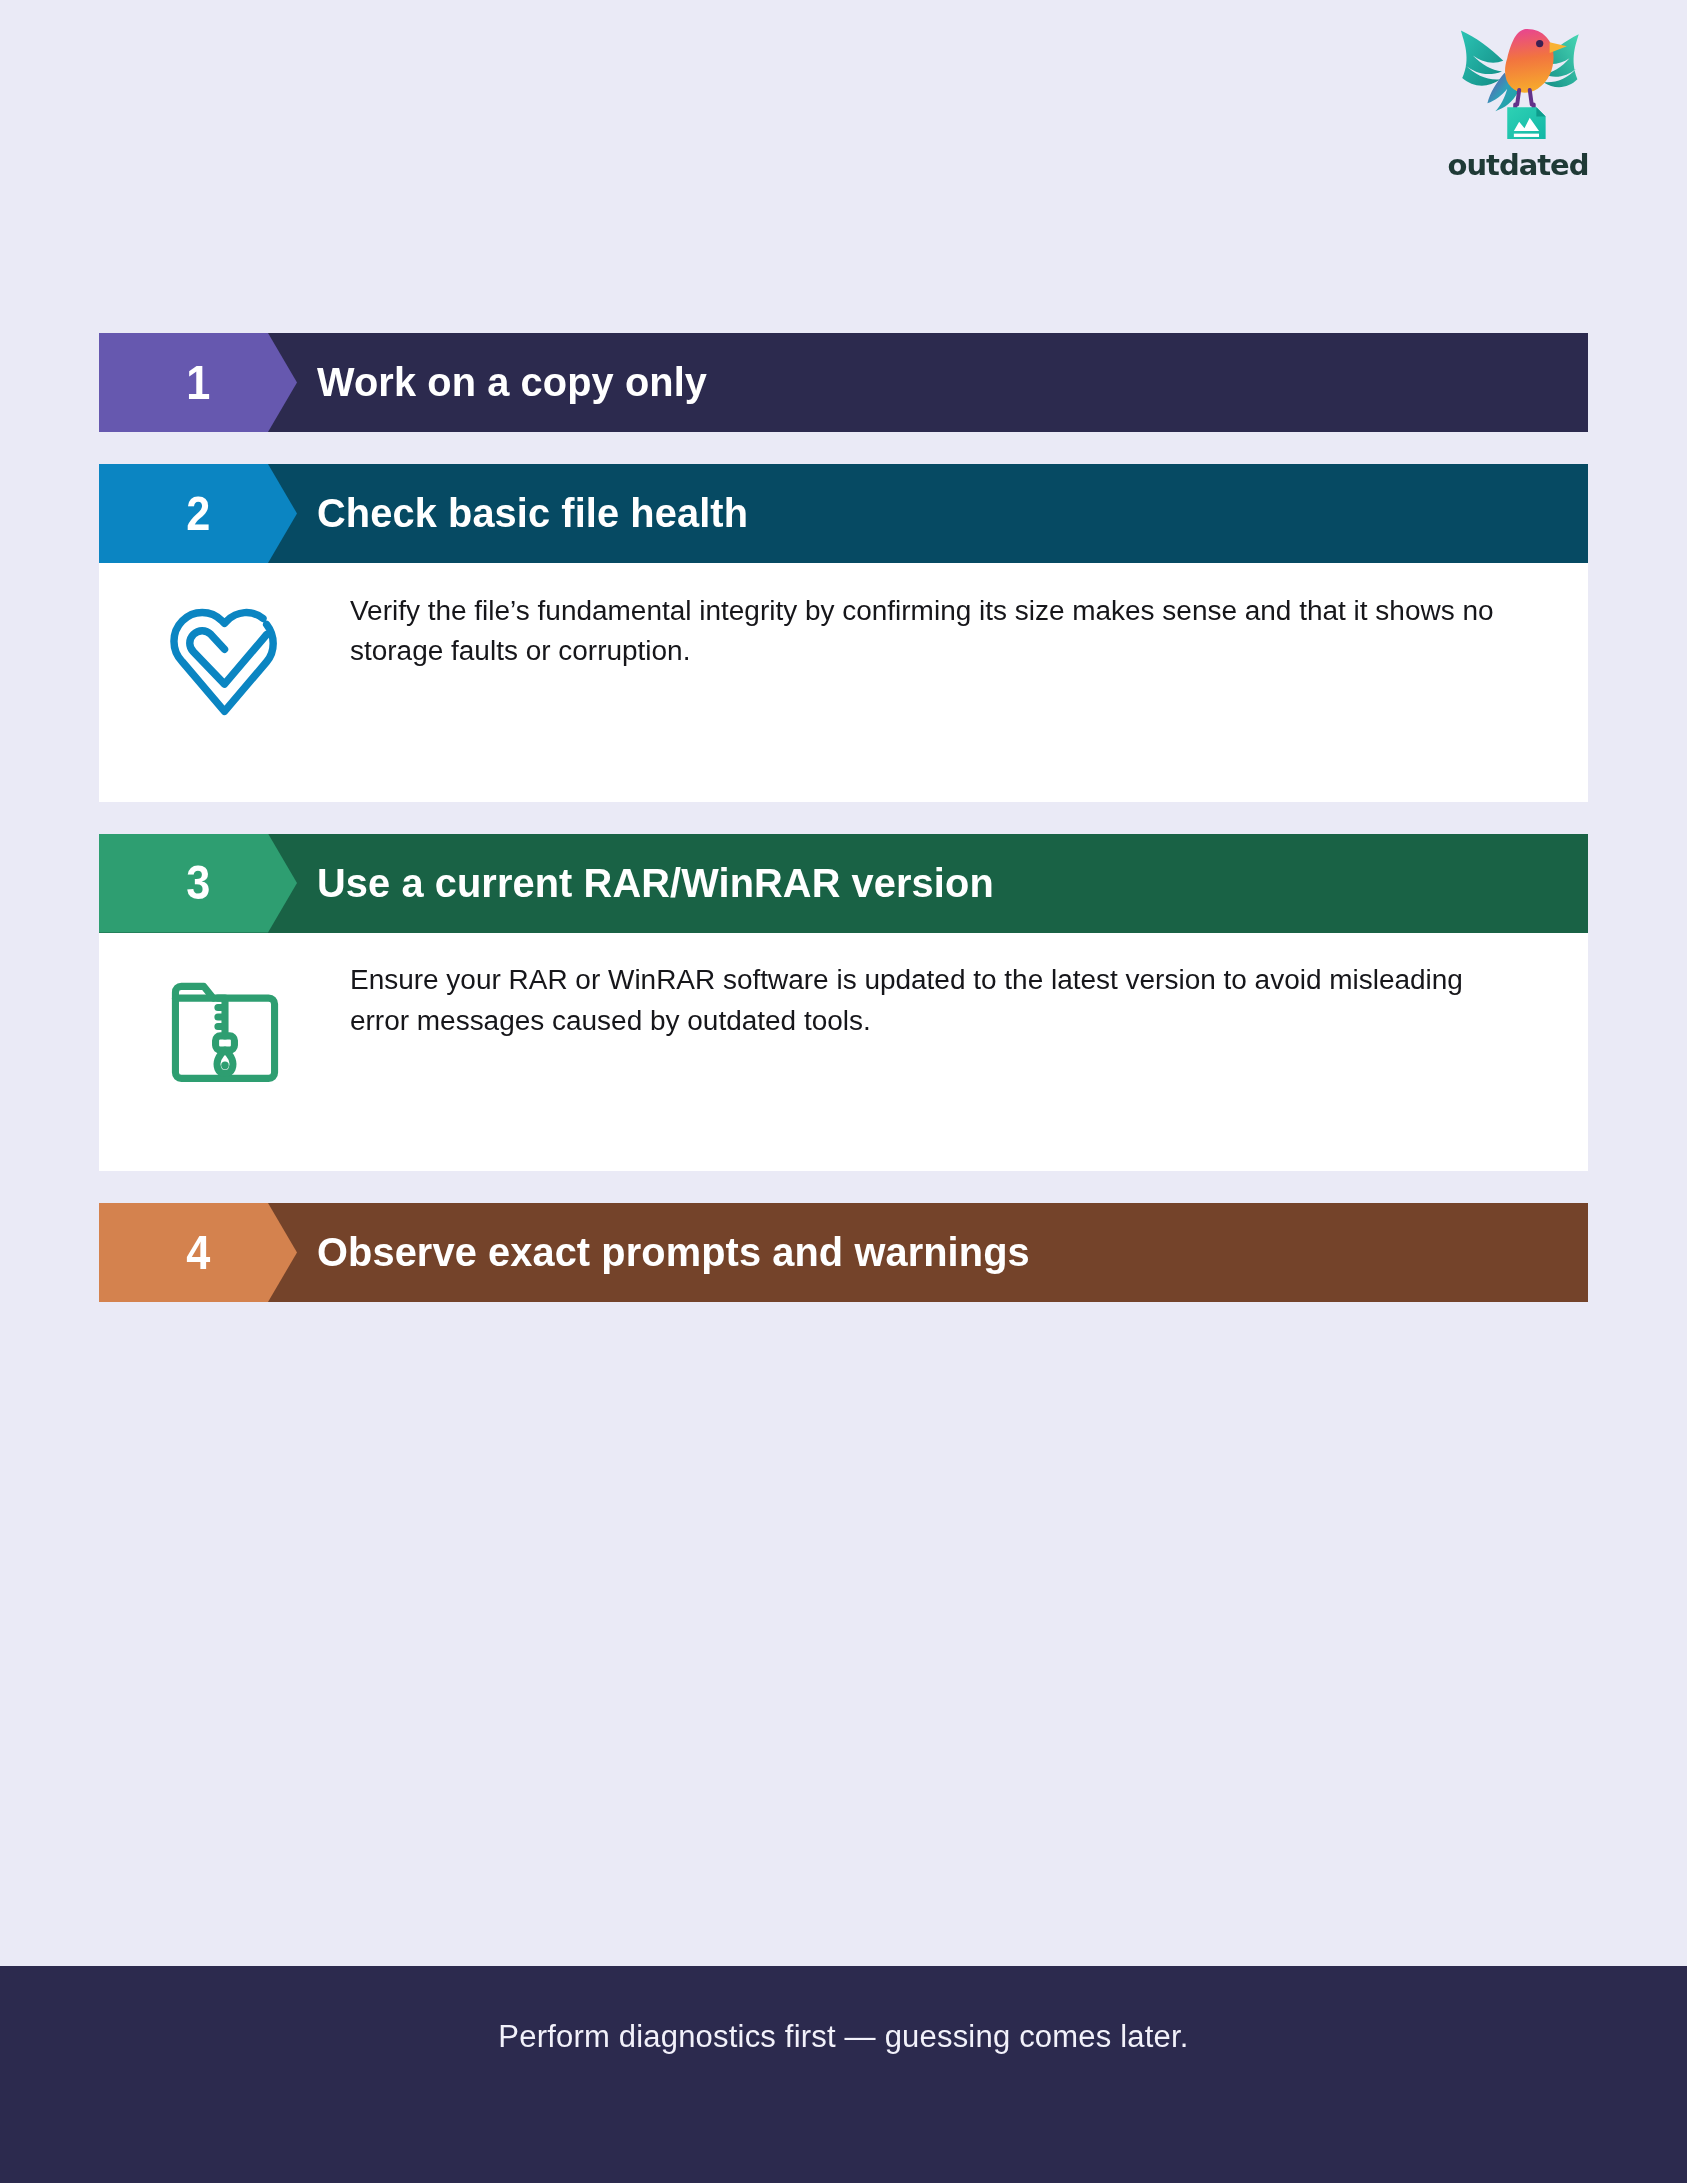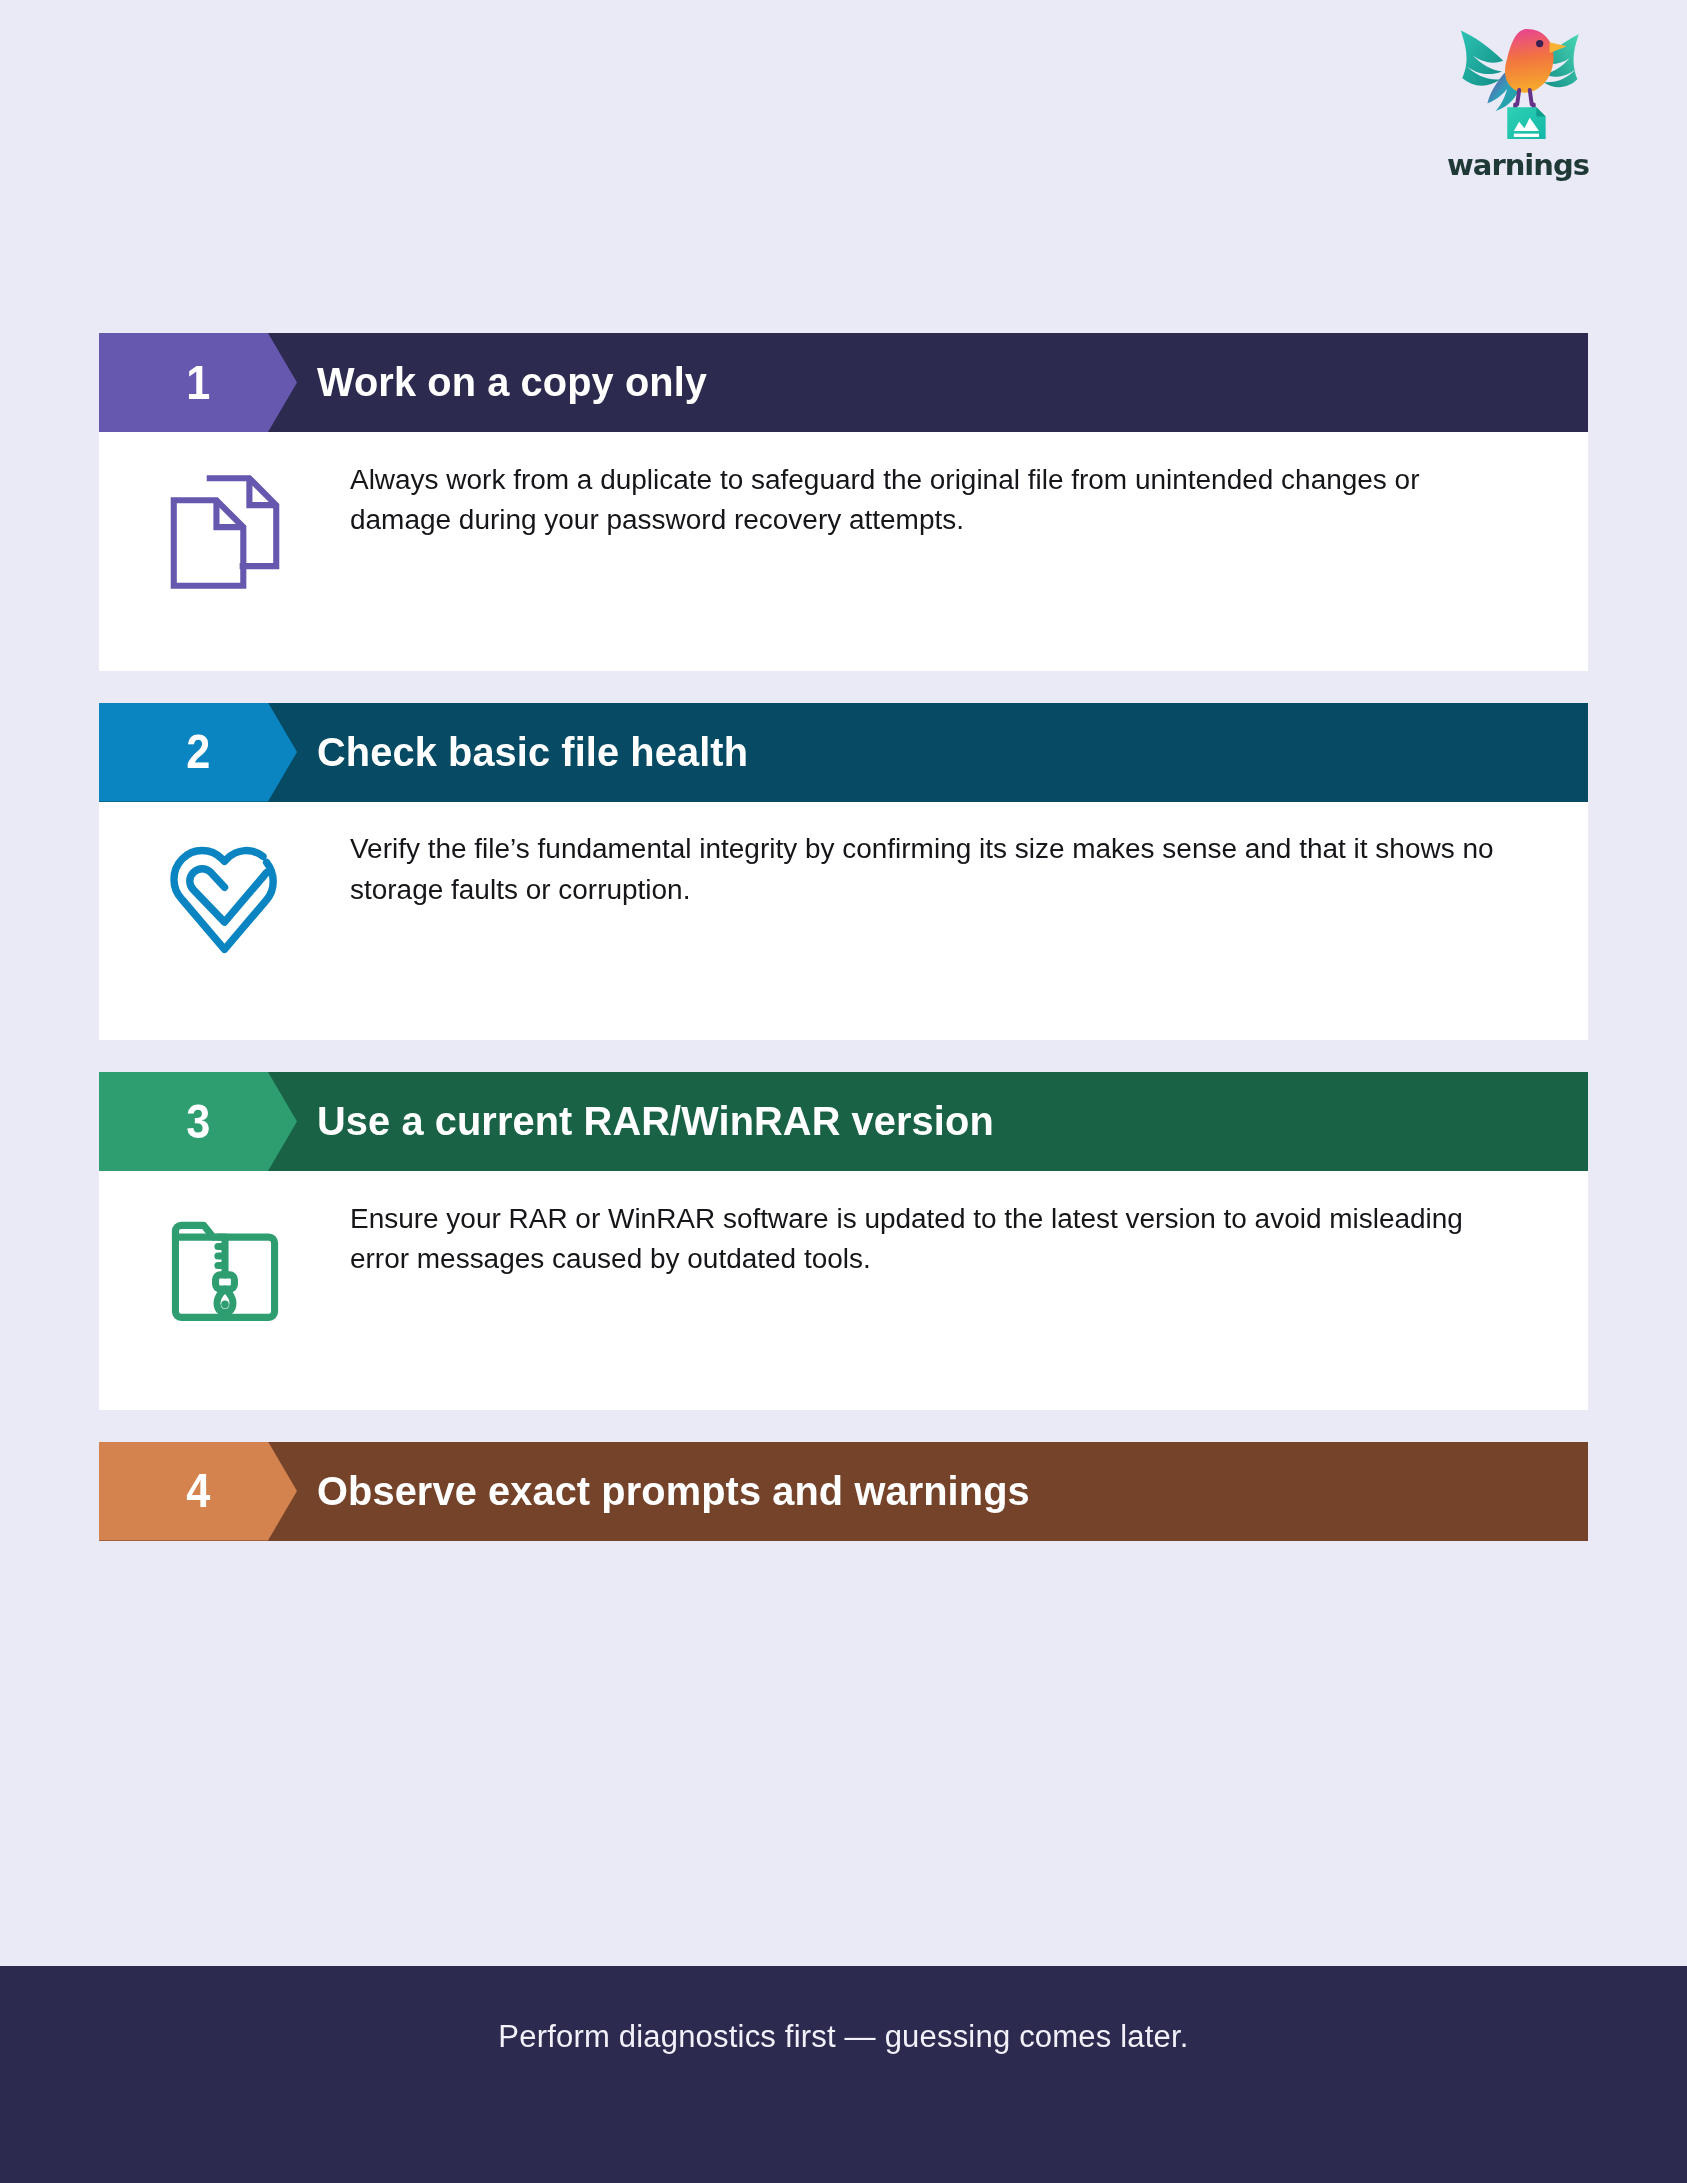--- a/index.html
+++ b/index.html
@@ -212,43 +212,32 @@
       <circle cx="137" cy="34" r="5.5" fill="#3B2152"></circle>
 
       <path d="M106 104 L103 126 M122 104 L125 126" stroke="#63338A" stroke-width="6" stroke-linecap="round" fill="none"></path>
       <path d="M100 126 L100 134 M128 126 L128 134" stroke="#63338A" stroke-width="6" stroke-linecap="round" fill="none"></path>
 
       <path d="M88 130 L132 130 L146 144 L146 178 L88 178 Z" fill="url(#docG)"></path>
       <path d="M132 130 L146 144 L132 144 Z" fill="#0E9C8C"></path>
       <path d="M98 166 L106 152 L114 162 L122 146 L136 166 Z" fill="#FFFFFF"></path>
       <rect x="98" y="170" width="38" height="5" fill="#FFFFFF"></rect>
     </svg>
-    <span class="logo-word">warnings</span>
+    <span class="logo-word">outdated</span>
   </div>
 </div>
 
 <div class="steps">
 
   <div class="step-card">
     <div class="step-head" style="background:#2C2A4E;">
       <div class="step-badge" style="background:#6658AF;">
         <span class="step-num">1</span>
       </div>
       <div class="step-title">Work on a copy only</div>
-    </div>
-    <div class="step-body">
-      <div class="step-icon">
-        <svg width="122" height="122" viewBox="0 0 100 100" fill="none" stroke="#6658AF" stroke-width="5" stroke-linejoin="miter">
-          <path d="M35 6 H70 L92 28 V78 H62"></path>
-          <path d="M70 6 V28 H92"></path>
-          <path d="M8 24 H43 L65 46 V94 H8 Z"></path>
-          <path d="M43 24 V46 H65"></path>
-        </svg>
-      </div>
-      <div class="step-text">Always work from a duplicate to safeguard the original file from unintended changes or damage during your password recovery attempts.</div>
     </div>
   </div>
 
   <div class="step-card">
     <div class="step-head" style="background:#064A63;">
       <div class="step-badge" style="background:#0B85C2;">
         <span class="step-num">2</span>
       </div>
       <div class="step-title">Check basic file health</div>
     </div>

